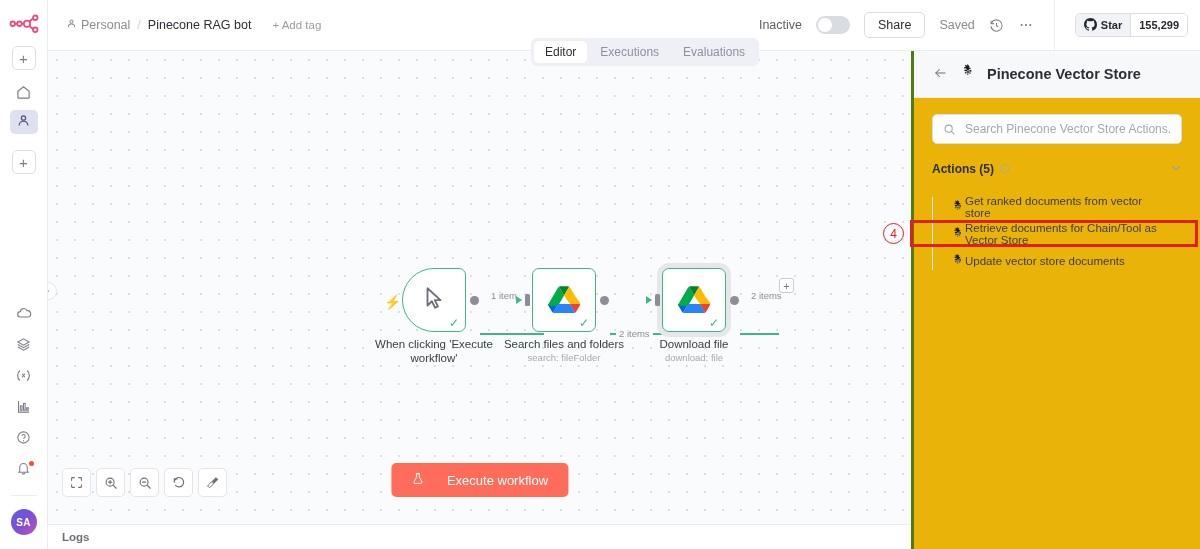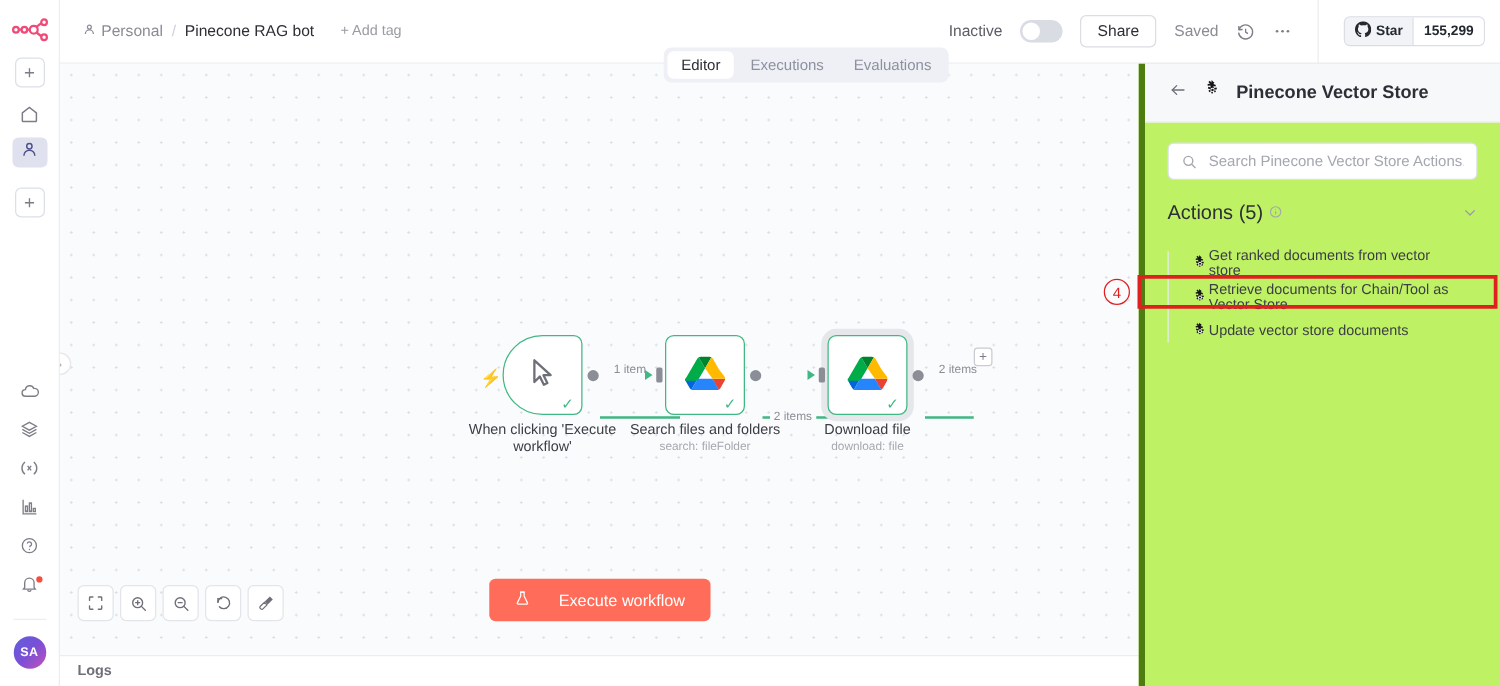--- a/index.html
+++ b/index.html
@@ -175,21 +175,21 @@
   .logsbar {
     position: absolute; left: 48px; top: 524px; width: 863px; height: 25px;
     background: #fff; border-top: 1px solid #ebedf0;
     display: flex; align-items: center; padding-left: 14px;
     font-size: 11.5px; color: #6e6f78; font-weight: bold;
   }
 
   
   .panel {
     position: absolute; right: 0; top: 51px; width: 289px; height: 498px;
-    background: #bef264; border-left: 5px solid #4d7c0f;
+    background: #eab308; border-left: 3px solid #4d7c0f;
   }
   .panel-head {
     height: 47px; background: #f7f8fa; border-bottom: 1px solid #ebedf0;
     display: flex; align-items: center; gap: 11px; padding: 0 18px;
   }
   .panel-title { font-size: 14.5px; font-weight: bold; color: #2d2e36; }
   .back-arrow { color: #6e6f78; font-size: 15px; cursor: pointer; }
   .panel-body { padding: 16px 18px 0 18px; }
   .search-box {
     display: flex; align-items: center; gap: 9px;
@@ -197,21 +197,21 @@
     padding: 7px 10px; background: #fff;
   }
   .search-box input {
     border: none; outline: none; font-size: 12px; color: #2d2e36;
     width: 100%; font-family: "Liberation Sans", sans-serif;
   }
   .search-box input::placeholder { color: #a4a7b0; }
   .actions-row {
     display: flex; align-items: center; margin-top: 18px; padding-bottom: 8px;
   }
-  .actions-title { font-size: 16px; font-weight: normal; color: #2d2e36; }
+  .actions-title { font-size: 12px; font-weight: bold; color: #2d2e36; }
   .q-icon { color: #a4a7b0; font-size: 10px; margin-left: 5px; }
   .chev { margin-left: auto; color: #9a9ca4; font-size: 10px; }
 
   .action-list { position: relative; margin-top: 9px; }
   .action-list::before {
     content: ""; position: absolute; left: 0; top: 4px; bottom: 4px;
     width: 1px; background: #e8eaee;
   }
   .action-item {
     display: flex; align-items: center; gap: 0; height: 27px;

